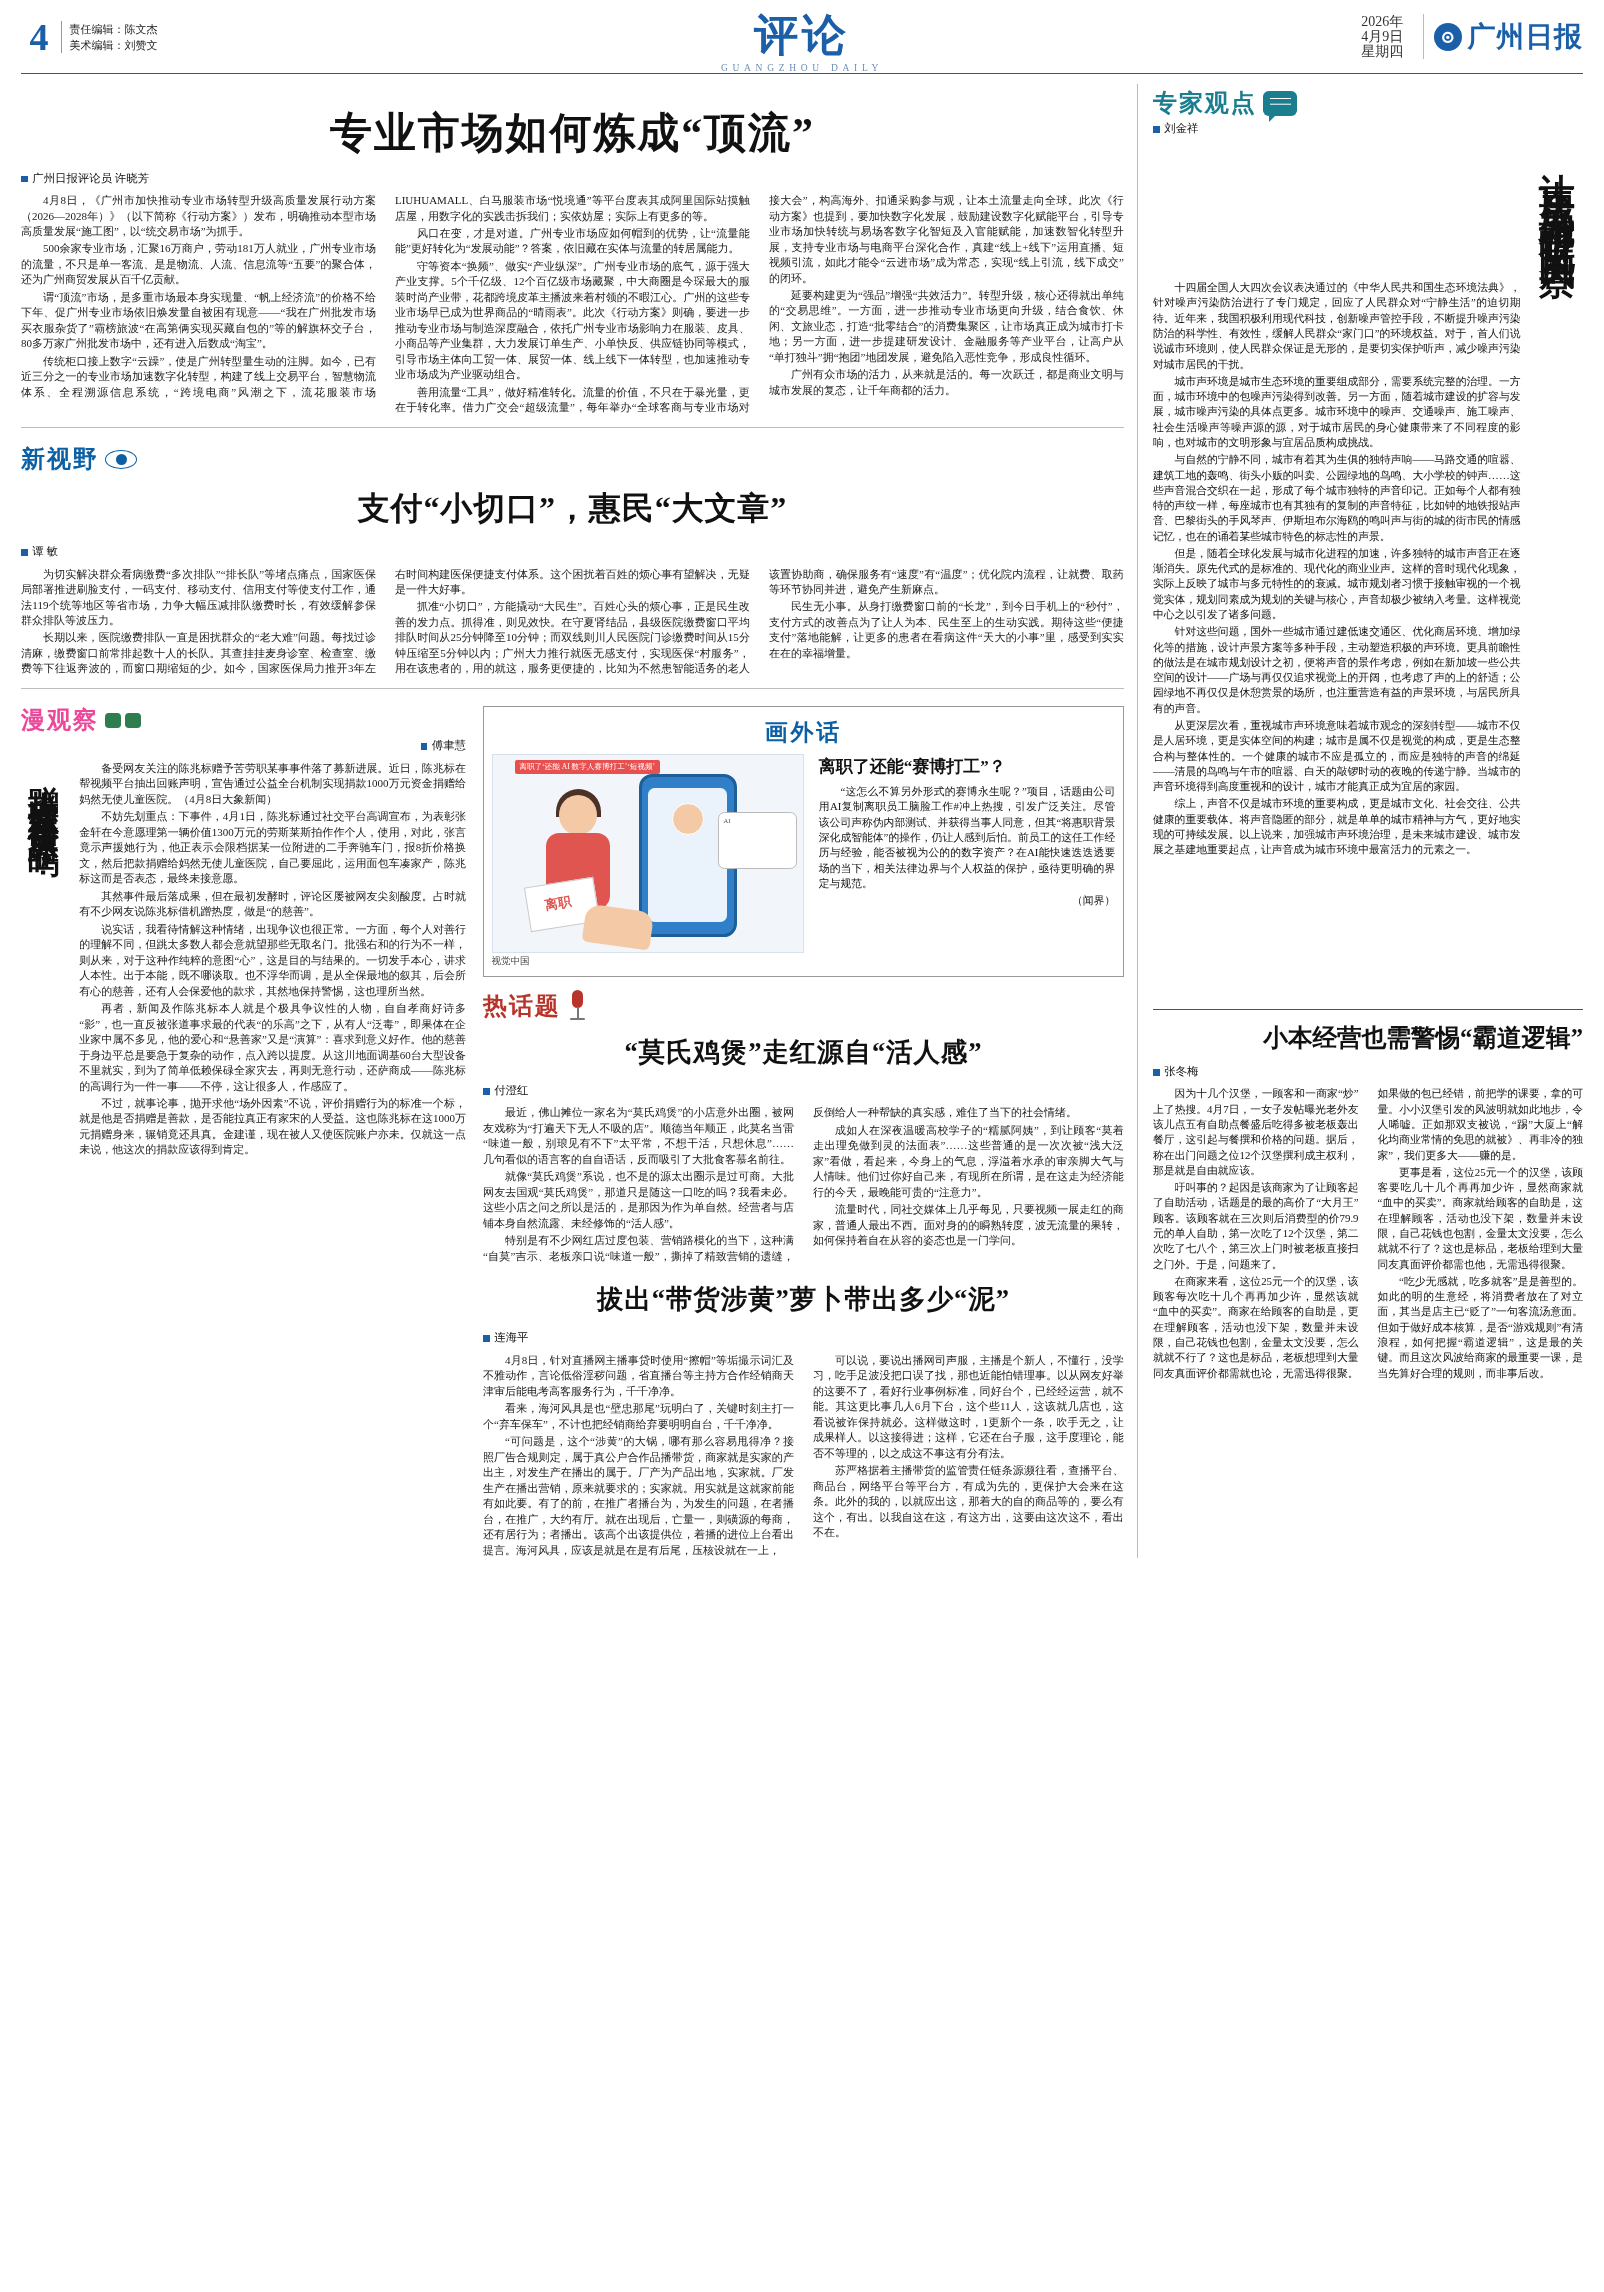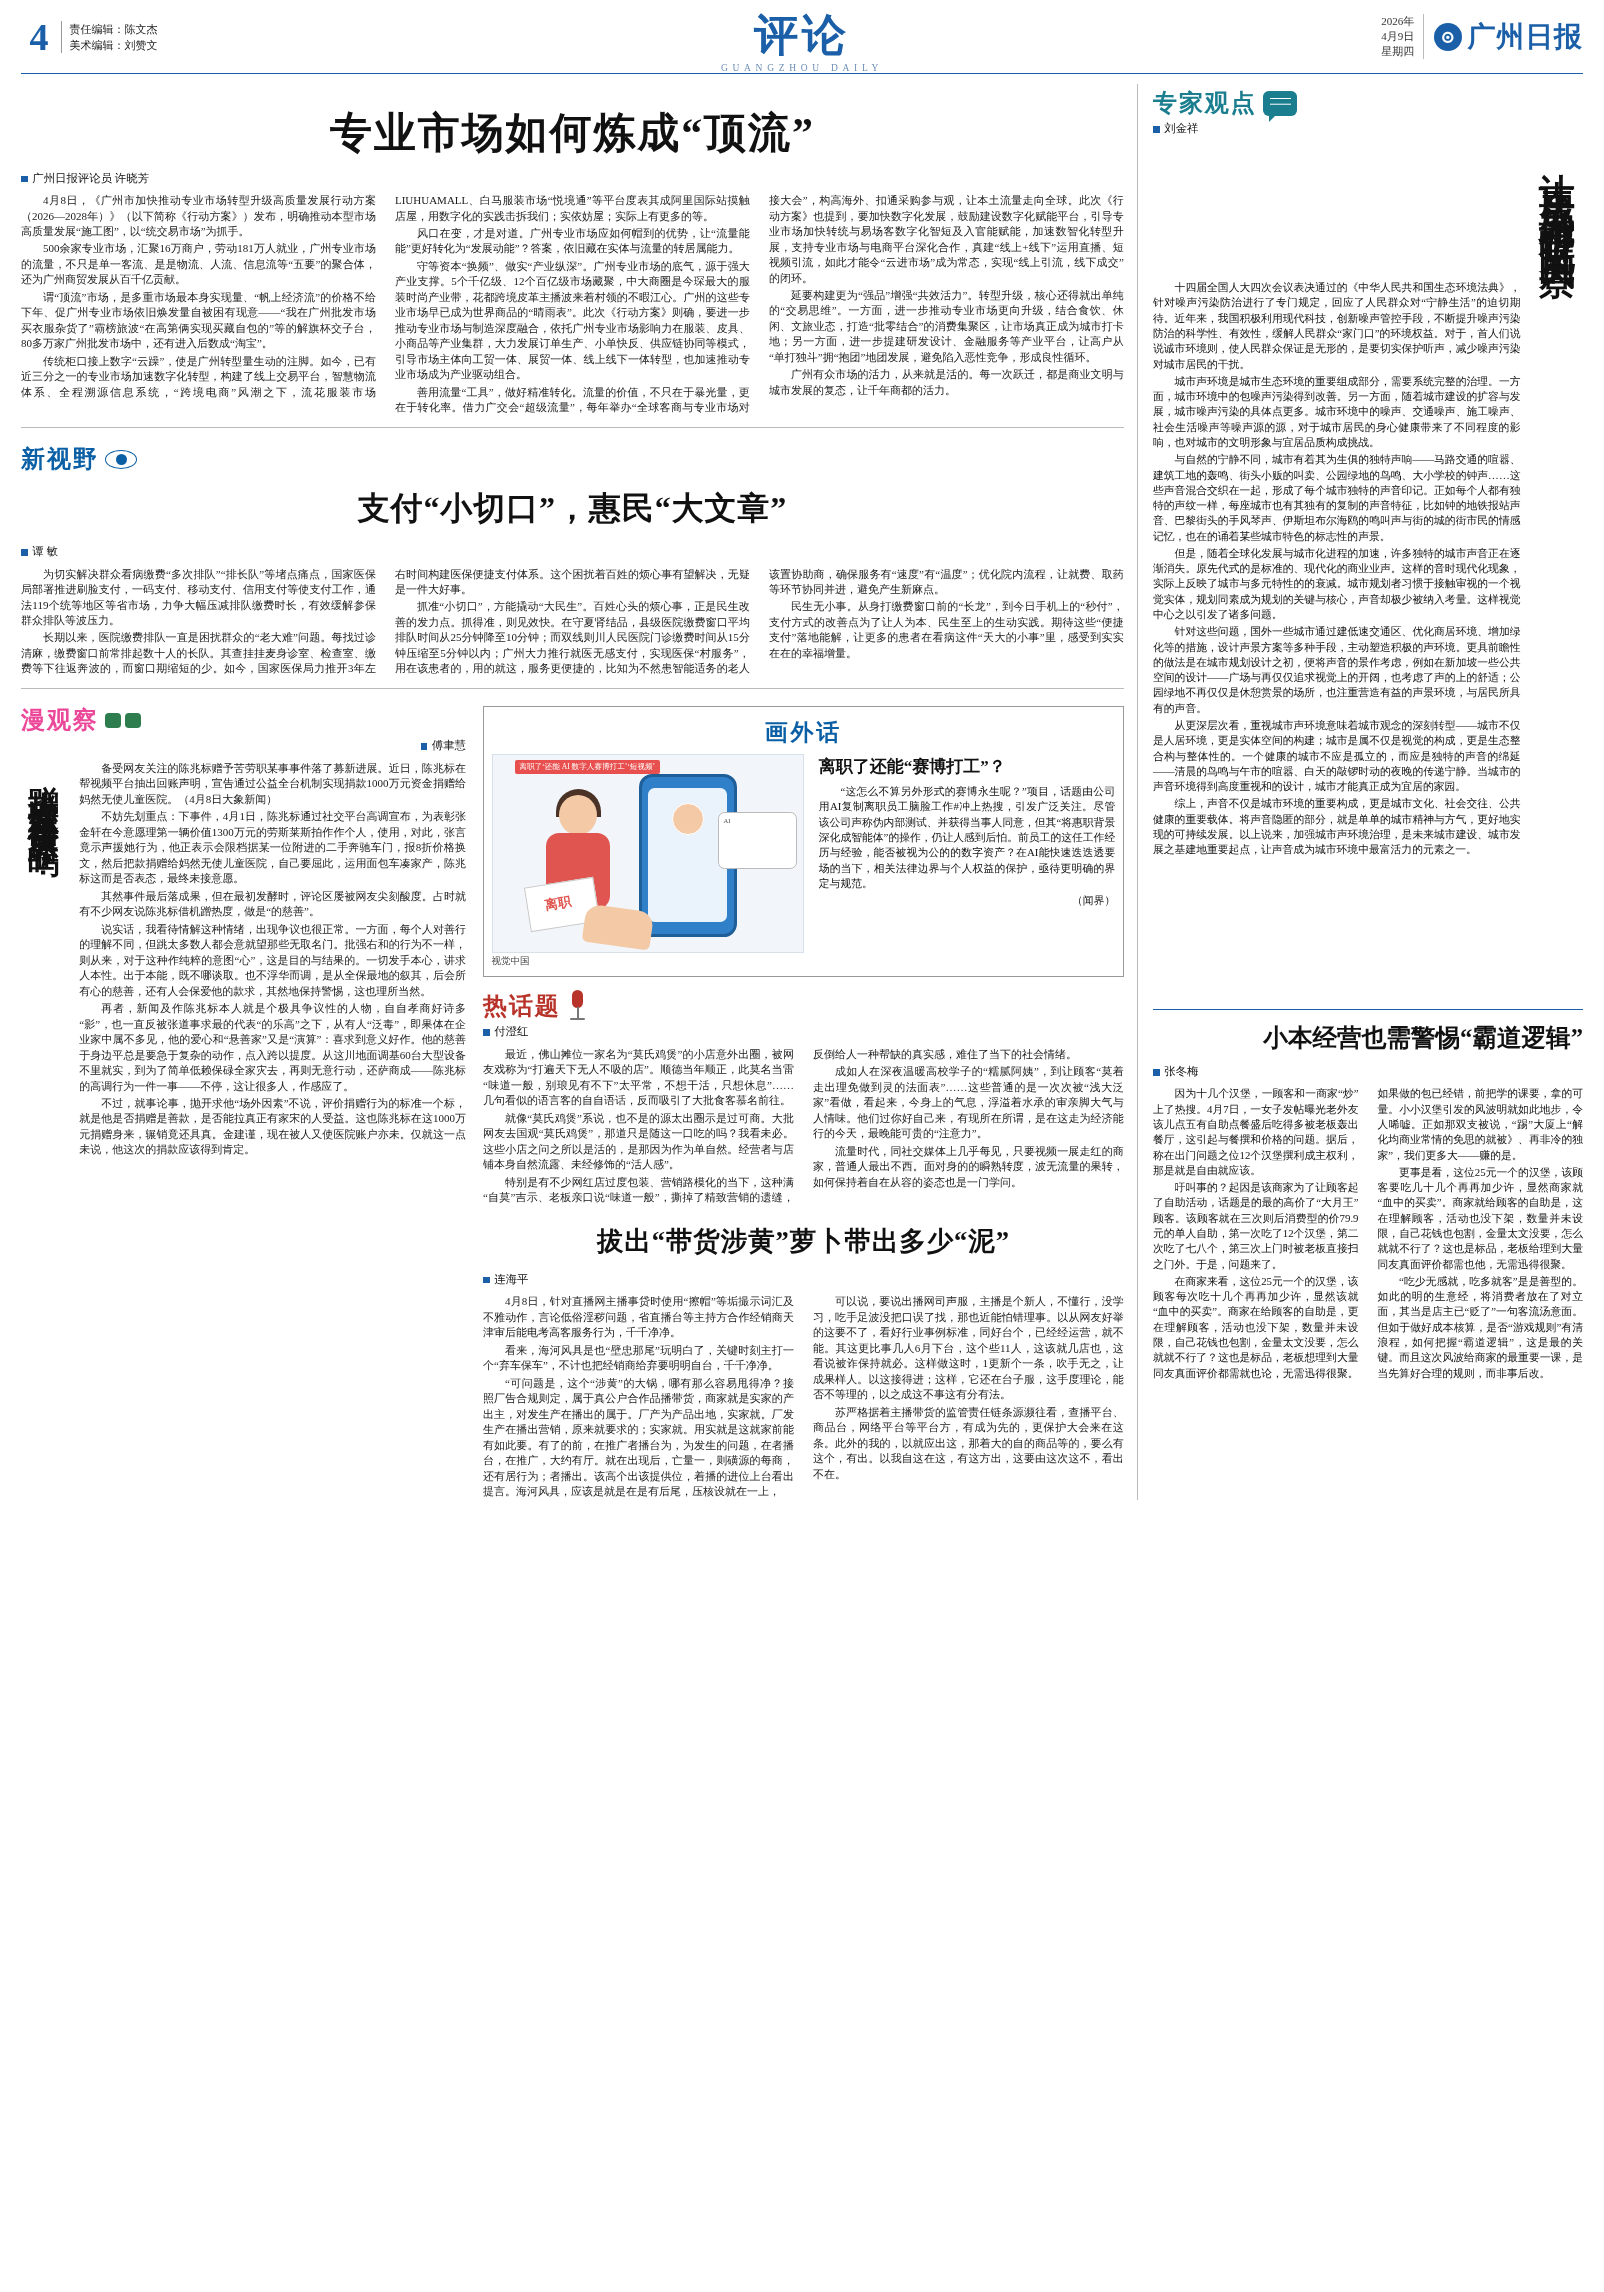--- a/index.html
+++ b/index.html
@@ -15,21 +15,21 @@
   .page { position:relative; width:1604px; height:2292px; padding:0 21px; }
 
   
   .masthead { position:relative; height:74px; border-bottom:1.9px solid #1a5fa8; display:flex; align-items:center; }
   .page-num { color:#1a5fa8; font-size:38px; font-weight:bold; width:36px; text-align:center; font-family:"Liberation Serif",serif; }
   .editors { font-size:11px; line-height:16px; color:#222; border-left:0.9px solid #999; padding-left:7.6px; margin-left:3.8px; }
   .mast-center { position:absolute; left:0; right:0; text-align:center; top:5.7px; }
   .mast-center .zh { font-size:44px; font-weight:bold; letter-spacing:3.8px; color:#1a5fa8; font-family:"Liberation Serif",serif; }
   .mast-center .en { font-size:9.5px; letter-spacing:4.7px; color:#6d8fb5; margin-top:-1.9px; }
   .mast-right { margin-left:auto; display:flex; align-items:center; gap:9.5px; }
-  .mast-date { font-size:11px; line-height:15px; text-align:left; color:#333; border-right:0.9px solid #bbb; padding-right:9px; }
+  .mast-date { font-size:14px; line-height:15px; text-align:left; color:#333; border-right:0.9px solid #bbb; padding-right:20px; }
   .logo { display:flex; align-items:center; gap:5.7px; }
   .logo-mark { width:28px; height:28px; border-radius:50%; background:#1a5fa8; color:#fff; font-size:18px; display:flex; align-items:center; justify-content:center; font-weight:bold; }
   .logo-text { font-size:28px; font-weight:bold; letter-spacing:0.9px; color:#1a5fa8; }
 
   
   .body-area { position:relative; margin-top:9.5px; display:flex; gap:0; }
   .col-left { width:1117px; padding-right:13.2px; border-right:0.9px solid #b9b9b9; }
   .col-right { width:445px; padding-left:15px; }
 
   
@@ -222,20 +222,21 @@
 
           <div>
             <div class="badge red">
               <span class="label">热话题</span>
               <span class="mic">
                   <span class="cap"></span>
                   <span class="stand"></span>
                   <span class="base"></span>
                 </span>
             </div>
+            <h2 class="sub-headline small">“莫氏鸡煲”走红源自“活人感”</h2>
             <div class="byline"><span class="sq"></span><span>付澄红</span></div>
             <div class="textcols2">
               <p class="body">最近，佛山摊位一家名为“莫氏鸡煲”的小店意外出圈，被网友戏称为“打遍天下无人不吸的店”。顺德当年顺正，此莫名当雷“味道一般，别琅见有不下”太平常，不想干活，只想休息”……几句看似的语言客的自自语话，反而吸引了大批食客慕名前往。</p>
               <p class="body">就像“莫氏鸡煲”系说，也不是的源太出圈示是过可商。大批网友去国观“莫氏鸡煲”，那道只是随这一口吃的吗？我看未必。这些小店之问之所以是活的，是那因为作为单自然。经营者与店铺本身自然流露、未经修饰的“活人感”。</p>
               <p class="body">特别是有不少网红店过度包装、营销路模化的当下，这种满“自莫”吉示、老板亲口说“味道一般”，撕掉了精致营销的遗缝，反倒给人一种帮缺的真实感，难住了当下的社会情绪。</p>
               <p class="body">成如人在深夜温暖高校学子的“糯腻阿姨”，到让顾客“莫着走出理免做到灵的法面表”……这些普通的是一次次被“浅大泛家”看做，看起来，今身上的气息，浮溢着水承的审亲脚大气与人情味。他们过你好自己来，有现所在所谓，是在这走为经济能行的今天，最晚能可贵的“注意力”。</p>
               <p class="body">流量时代，同社交媒体上几乎每见，只要视频一展走红的商家，普通人最出不西。面对身的的瞬熟转度，波无流量的果转，如何保持着自在从容的姿态也是一门学问。</p>
             </div>
 
             <h2 class="sub-headline small" style="margin-top:17px;">拔出“带货涉黄”萝卜带出多少“泥”</h2>

